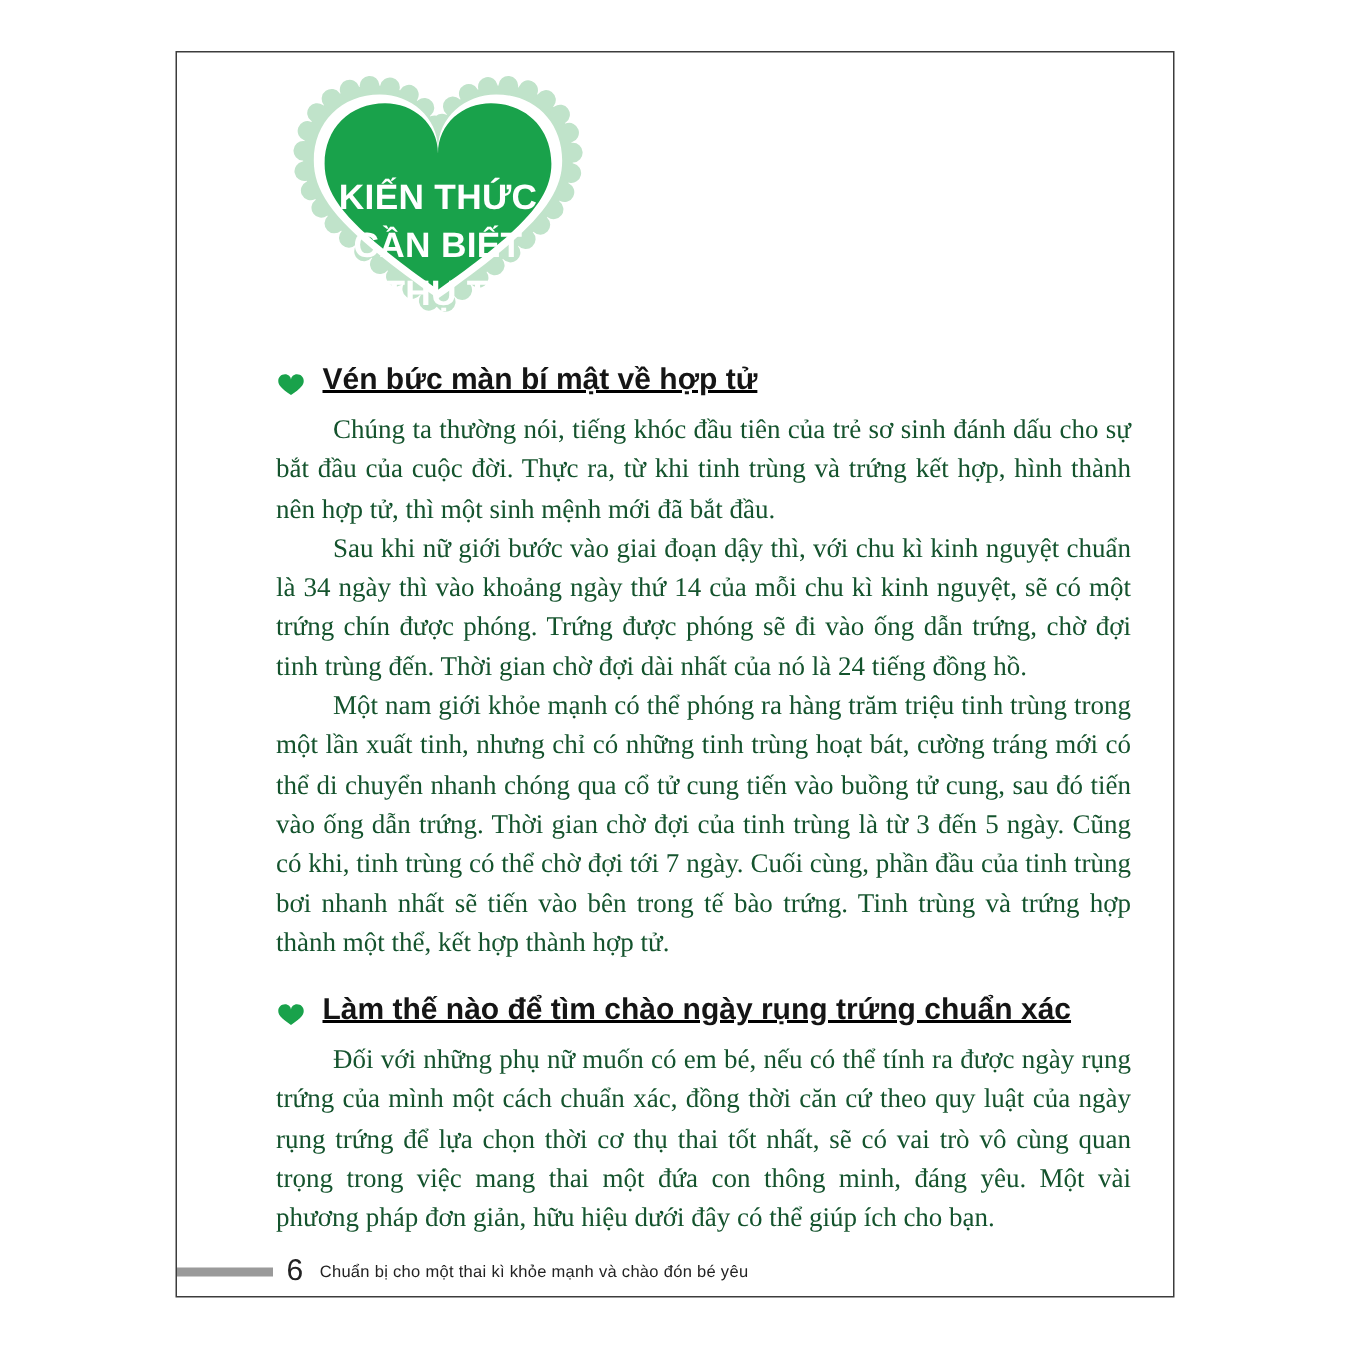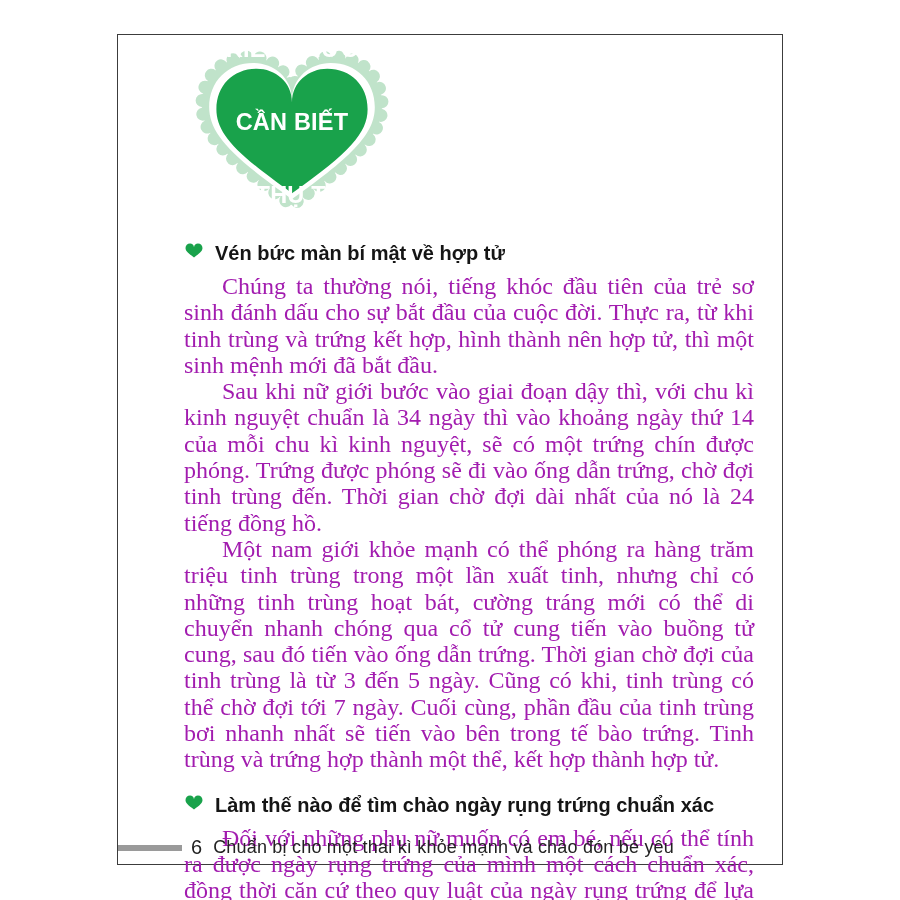--- a/index.html
+++ b/index.html
@@ -11,44 +11,44 @@
     position:absolute; left:117px; top:34px; width:666px; height:831px;
     border:1.5px solid #3c3c3c; box-sizing:border-box; background:#ffffff;
   }
   .content { padding:8px 28px 0 66px; }
 
   
   .badge { position:relative; width:212px; height:178px; margin:0 0 0 2px; }
   .badge svg { position:absolute; left:0; top:0; }
   .badge-text {
     position:absolute; inset:0; display:flex; flex-direction:column;
-    align-items:center; justify-content:space-between; transform:translateY(-10px);
+    align-items:center; justify-content:flex-end; transform:translateY(-10px);
     color:#ffffff; font-weight:bold; font-size:23.5px; line-height:32px;
     text-align:center; letter-spacing:0.2px;
   }
 
   
-  .section-head { display:flex; align-items:flex-start; gap:11px; margin:21px 0 8px; }
+  .section-head { display:flex; align-items:flex-end; gap:11px; margin:21px 0 8px;text-decoration:underline; }
   .section-head h2 {
     margin:0; font-size:20px; font-weight:bold; color:#151515; white-space:nowrap;
   }
   .heart-bullet { flex:0 0 auto; display:block; }
 
   
   p.body {
-    margin:0; text-indent:38px; text-align:justify; color:#a21caf;
+    margin:0; text-indent:38px; text-align:justify; color:#14532d;
     font-family:"Liberation Serif","DejaVu Serif",serif;
-    font-size:24px; line-height:26.3px;
+    font-size:18px; line-height:26.3px;
   }
 
   
   .footer { position:absolute; left:0; bottom:5px; display:flex; align-items:center; }
   .footer-bar { width:64px; height:6px; background:#9a9a9a; margin-right:9px; }
   .page-num { font-size:20px; color:#222222; margin-right:11px; }
-  .footer-text { font-size:18px; color:#222222; letter-spacing:0.2px; }
+  .footer-text { font-size:11px; color:#222222; letter-spacing:0.2px; }
 </style>
 </head>
 <body>
 
 <div class="canvas">
   <div class="page">
     <div class="content">
 
       <div class="badge">
         <svg width="212" height="178" viewBox="0 0 212 178">

